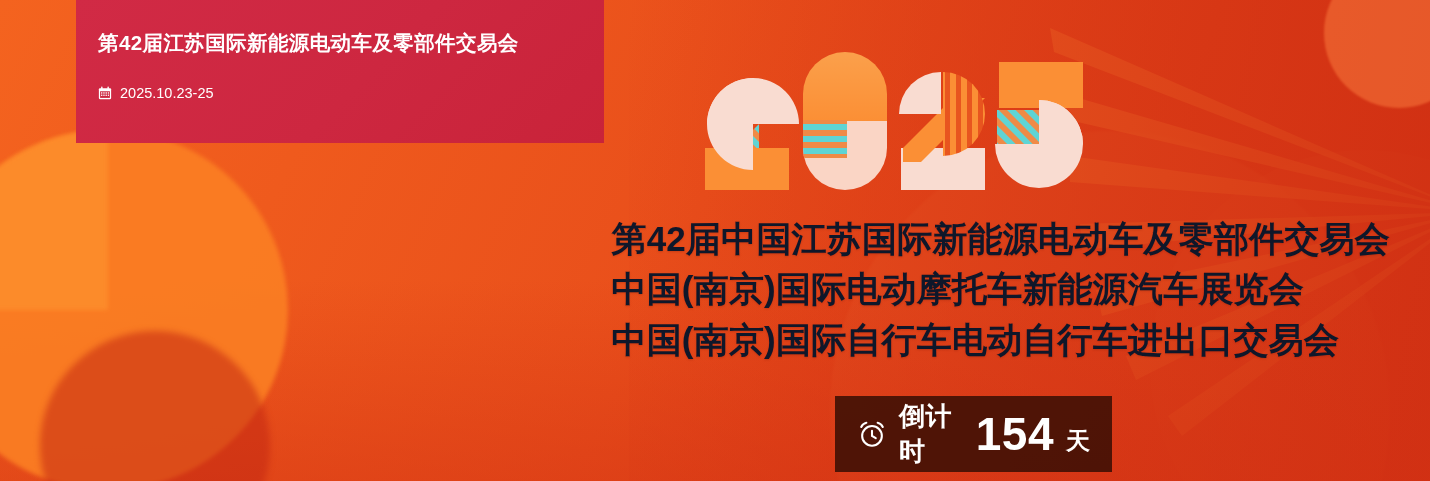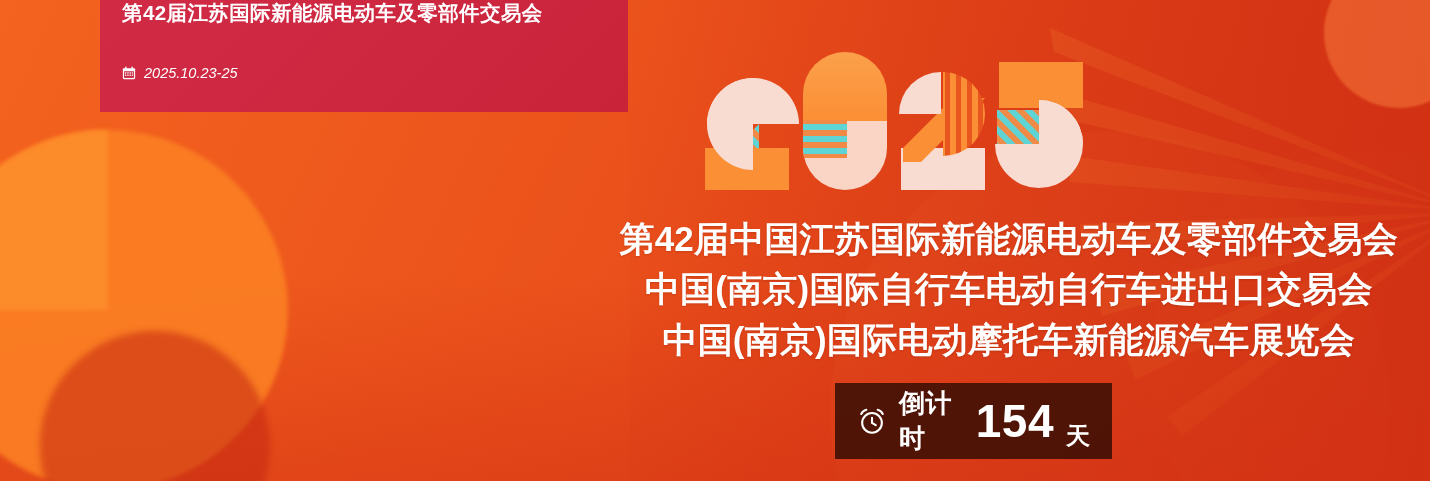--- a/index.html
+++ b/index.html
@@ -31,50 +31,50 @@
   .circle-mr{position:absolute;right:-150px;top:150px;width:430px;height:430px;border-radius:50%;
     background:rgba(233,88,36,.32);}
 
   
   .rays{position:absolute;right:-40px;top:44%;width:540px;height:540px;
     transform:translateY(-50%);pointer-events:none;}
   .rays svg{display:block;width:100%;height:100%;}
 
   
   .red-card{
-    position:absolute;left:100px;top:0;width:528px;height:112px;
+    position:absolute;left:76px;top:0;width:528px;height:143px;
     background:linear-gradient(135deg,#d12a45 0%,#cd2740 55%,#c92339 100%);
-    padding:0 22px 0 22px;
+    padding:30px 22px 0 22px;
   }
   .rc-title{color:#fff;font-size:20.5px;font-weight:bold;letter-spacing:.4px;line-height:1.25;
     white-space:nowrap;}
-  .rc-meta{margin-top:36px;font-style:italic;}
+  .rc-meta{margin-top:26px;}
   .rc-row{display:flex;align-items:center;gap:8px;color:#fff;font-size:14.5px;line-height:1.55;
     white-space:nowrap;}
   .rc-row .ic{width:14px;height:14px;display:inline-flex;align-items:center;justify-content:center;flex:0 0 14px;}
   .rc-row .ic svg{display:block;}
 
   
   .logo2025{position:absolute;left:703px;top:52px;width:380px;height:138px;}
   .logo2025 svg{display:block;width:100%;height:100%;}
 
   
   .brand{position:absolute;left:1104px;top:52px;color:#fff;font-weight:bold;
     font-size:57px;line-height:.95;letter-spacing:1px;text-align:left;}
   .brand div{white-space:nowrap;}
 
   
-  .headline{position:absolute;right:32px;top:214px;text-align:center;color:#ffffff;}
+  .headline{position:absolute;right:40px;top:214px;text-align:left;color:#0f172a;}
   .headline div{font-size:35px;font-weight:bold;line-height:1.44;white-space:nowrap;
     letter-spacing:.2px;text-shadow:0 1px 2px rgba(120,25,5,.25);}
 
   
-  .countdown{position:absolute;left:835px;top:383px;width:277px;height:76px;
+  .countdown{position:absolute;left:835px;top:396px;width:277px;height:76px;
     background:rgba(56,14,4,.86);display:flex;align-items:center;gap:12px;
-    padding:0 22px;}
+    padding:8px 22px;}
   .cd-icon{width:30px;height:30px;flex:0 0 30px;display:block;}
   .cd-label{color:#ffffff;font-size:26px;font-weight:bold;letter-spacing:.5px;}
   .cd-number{color:#ffffff;font-size:46px;font-weight:bold;line-height:1;letter-spacing:.5px;text-align:right;}
   .cd-unit{color:#ffffff;font-size:24px;font-weight:bold;align-self:flex-end;padding-bottom:7px;}
 </style>
 </head>
 <body>
 
 <div class="banner">
 
@@ -177,22 +177,22 @@
         <polygon points="294,58 348,58 348,104 294,104" fill="url(#diag)"></polygon>
         <path d="M292 92 A44 44 0 1 0 336 48 L336 92 Z" fill="#f9dcd1"></path>
         <path d="M336 48 A44 44 0 0 1 380 92 L336 92 Z" fill="#f9dcd1"></path>
       </g>
     </svg>
   </div>
 
 
   <div class="headline">
     <div>第42届中国江苏国际新能源电动车及零部件交易会</div>
+    <div>中国(南京)国际电动摩托车新能源汽车展览会</div>
     <div>中国(南京)国际自行车电动自行车进出口交易会</div>
-    <div>中国(南京)国际电动摩托车新能源汽车展览会</div>
   </div>
 
   <div class="countdown">
     <svg class="cd-icon" viewBox="0 0 32 32" xmlns="http://www.w3.org/2000/svg">
       <circle cx="16" cy="18" r="10.5" fill="none" stroke="#fff" stroke-width="2.2"></circle>
       <path d="M16 12.5 L16 18 L20 20.5" fill="none" stroke="#fff" stroke-width="2.2" stroke-linecap="round"></path>
       <path d="M4.5 8.5 A8 8 0 0 1 10 4" fill="none" stroke="#fff" stroke-width="2.2" stroke-linecap="round"></path>
       <path d="M27.5 8.5 A8 8 0 0 0 22 4" fill="none" stroke="#fff" stroke-width="2.2" stroke-linecap="round"></path>
     </svg>
     <span class="cd-label">倒计时</span>

